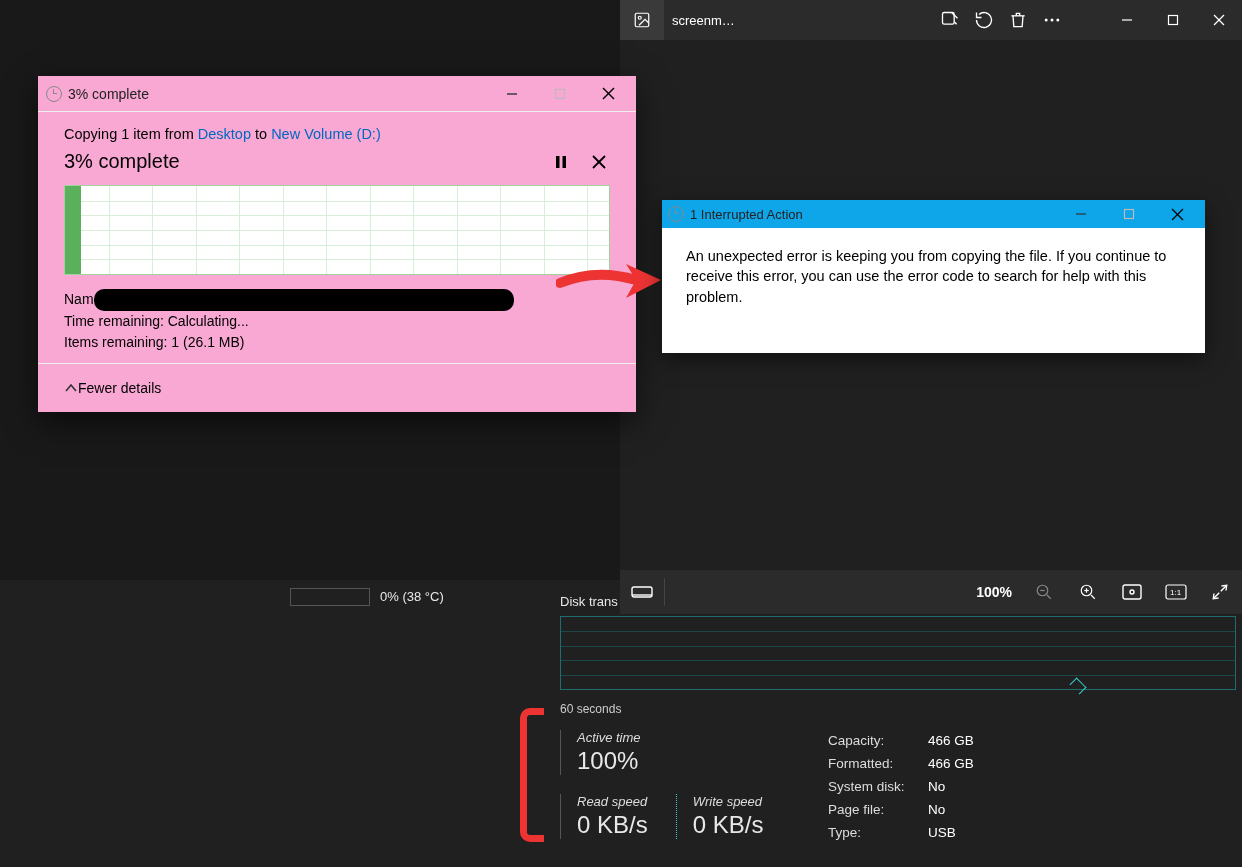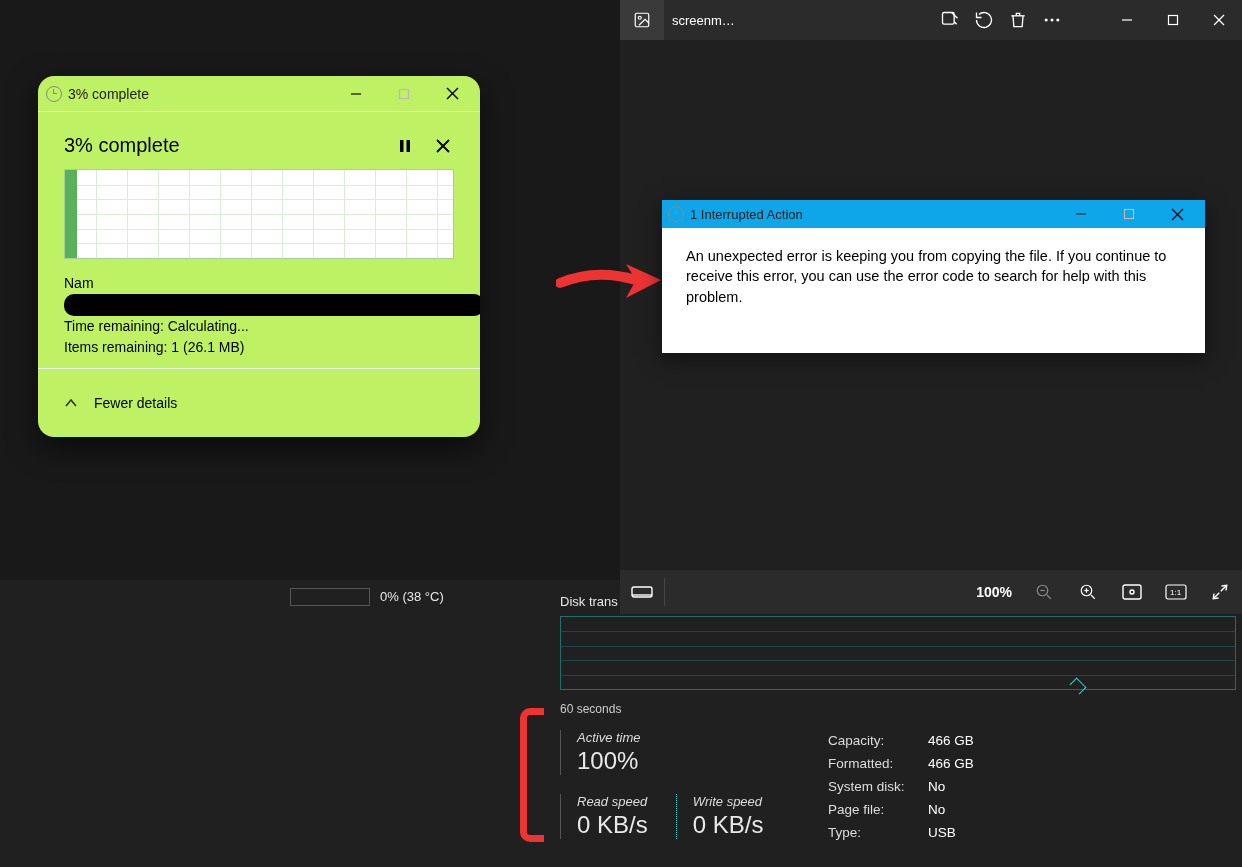--- a/index.html
+++ b/index.html
@@ -14,21 +14,21 @@
   .photos-toolbar-group { display: flex; gap: 10px; margin-right: 40px; }
   .win-btns { display: flex; }
   .win-btn { width: 46px; height: 40px; display: flex; align-items: center; justify-content: center; color: #fff; }
   
   .photos-bottombar { position: absolute; left: 620px; right: 0; top: 570px; height: 44px; background: #2b2b2b; display: flex; align-items: center; padding: 0 10px; }
   .pbb-left { display: flex; align-items: center; gap: 8px; padding-right: 10px; border-right: 1px solid #444; height: 28px; }
   .pbb-right { margin-left: auto; display: flex; align-items: center; gap: 20px; }
   .zoom-text { font-size: 14px; font-weight: 600; }
   .icon-btn { display: flex; align-items: center; justify-content: center; width: 24px; height: 24px; color: #fff; }
   
-  .copy-dialog { position: absolute; left: 38px; top: 76px; width: 442px; background: #bef264; border-radius: 16px; box-shadow: 0 10px 30px rgba(0,0,0,0.6); color: #000; overflow: hidden; }
+  .copy-dialog { position: absolute; left: 38px; top: 76px; width: 598px; background: #f9a8d4; border-radius: 0; box-shadow: 0 10px 30px rgba(0,0,0,0.6); color: #000; overflow: hidden; }
   .cd-titlebar { height: 36px; display: flex; align-items: center; padding: 0 8px; border-bottom: 1px solid #eee; }
   .cd-clock { width: 16px; height: 16px; border: 1.2px solid #888; border-radius: 50%; position: relative; margin-right: 6px; }
   .cd-clock::before { content: ""; position: absolute; left: 6px; top: 2px; width: 1px; height: 5px; background: #888; }
   .cd-clock::after { content: ""; position: absolute; left: 6px; top: 6px; width: 4px; height: 1px; background: #888; }
   .cd-title { font-size: 14px; color: #222; }
   .cd-winbtns { margin-left: auto; display: flex; gap: 8px; }
   .cd-winbtn { width: 40px; height: 28px; display: flex; align-items: center; justify-content: center; color: #333; }
   .cd-body { padding: 14px 26px 10px 26px; }
   .cd-subtitle { font-size: 14.5px; }
   .cd-link { color: #0067c0; text-decoration: none; }
@@ -36,21 +36,21 @@
   .cd-heading { font-size: 20px; font-weight: 400; flex: 1; }
   .cd-heading-btns { display: flex; gap: 24px; margin-right: 4px; }
   .cd-chart { margin-top: 12px; height: 90px; border: 1px solid #9fd29f; position: relative; background: #fff; }
   .cd-chart-fill { position: absolute; left: 0; top: 0; bottom: 0; width: 3%; background: #5bb05b; }
   .cd-chart-grid { position: absolute; inset: 0; }
   .grid-v, .grid-h { position: absolute; background: #d7efd7; }
   .grid-v { top: 0; bottom: 0; width: 1px; }
   .grid-h { left: 0; right: 0; height: 1px; }
   .cd-details { margin-top: 14px; font-size: 14px; line-height: 1.5; }
   .redact { display: inline-block; width: 420px; height: 22px; background: #000; border-radius: 10px; vertical-align: middle; }
-  .cd-footer { border-top: 1px solid #eee; padding: 26px 26px; display: flex; align-items: center; gap: 16px; font-size: 14px; }
+  .cd-footer { border-top: 1px solid #eee; padding: 16px 26px; display: flex; align-items: center; gap: 0; font-size: 14px; }
   
   .error-dialog { position: absolute; left: 662px; top: 200px; width: 543px; background: #fff; color: #000; box-shadow: 0 6px 20px rgba(0,0,0,0.5); }
   .ed-titlebar { height: 28px; background: #0ea5e9; display: flex; align-items: center; padding: 0 6px; }
   .ed-title { font-size: 13px; color: #222; }
   .ed-winbtns { margin-left: auto; display: flex; gap: 4px; }
   .ed-winbtn { width: 44px; height: 24px; display: flex; align-items: center; justify-content: center; color: #333; }
   .ed-body { padding: 18px 24px 28px 24px; font-size: 14.5px; line-height: 1.4; }
   .ed-body p { margin-bottom: 18px; }
   
   .arrow { position: absolute; left: 556px; top: 258px; width: 110px; height: 50px; }
@@ -206,20 +206,23 @@
         </div>
       <div class="cd-winbtn">
           <svg width="13" height="13">
             <line x1="1" y1="1" x2="12" y2="12" stroke="#000" stroke-width="1.4"></line>
             <line x1="12" y1="1" x2="1" y2="12" stroke="#000" stroke-width="1.4"></line>
           </svg>
         </div>
     </div>
   </div>
   <div class="cd-body">
+    <div class="cd-subtitle">
+      <span>Copying 1 item from </span><a href="#" class="cd-link">Desktop</a><span> to </span><a href="#" class="cd-link">New Volume (D:)</a>
+    </div>
     <div class="cd-heading-row">
       <div class="cd-heading">3% complete</div>
       <div class="cd-heading-btns">
         <div>
             <svg width="14" height="14">
               <rect x="2" y="1" width="3.5" height="12" fill="#000"></rect>
               <rect x="8.5" y="1" width="3.5" height="12" fill="#000"></rect>
             </svg>
           </div>
         <div>

